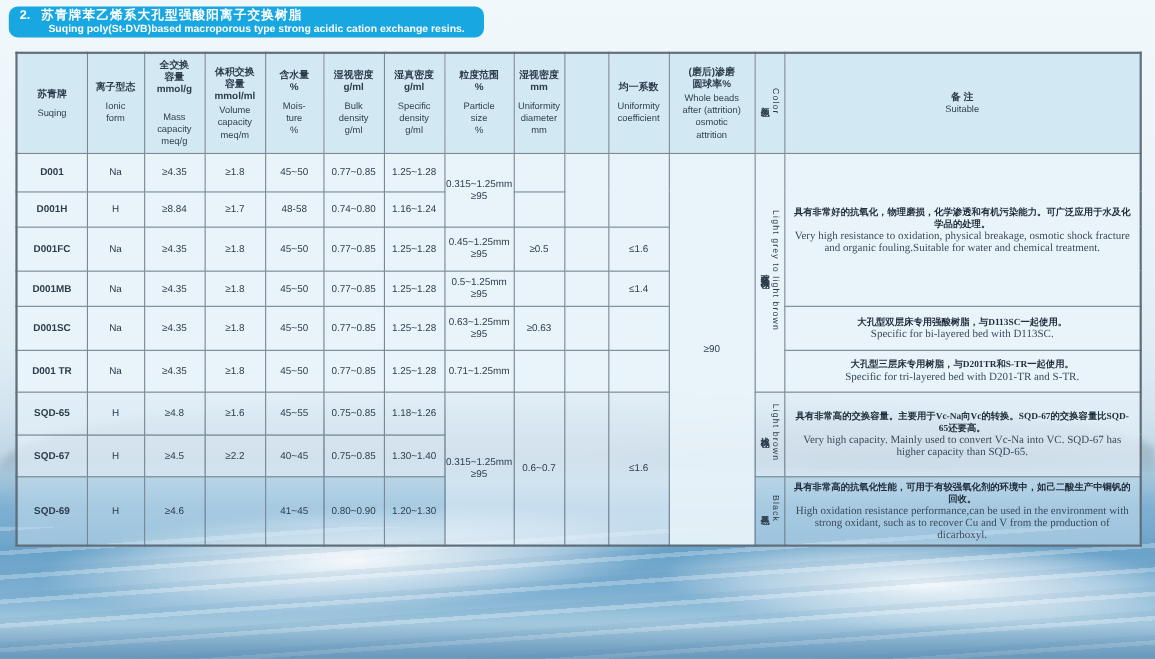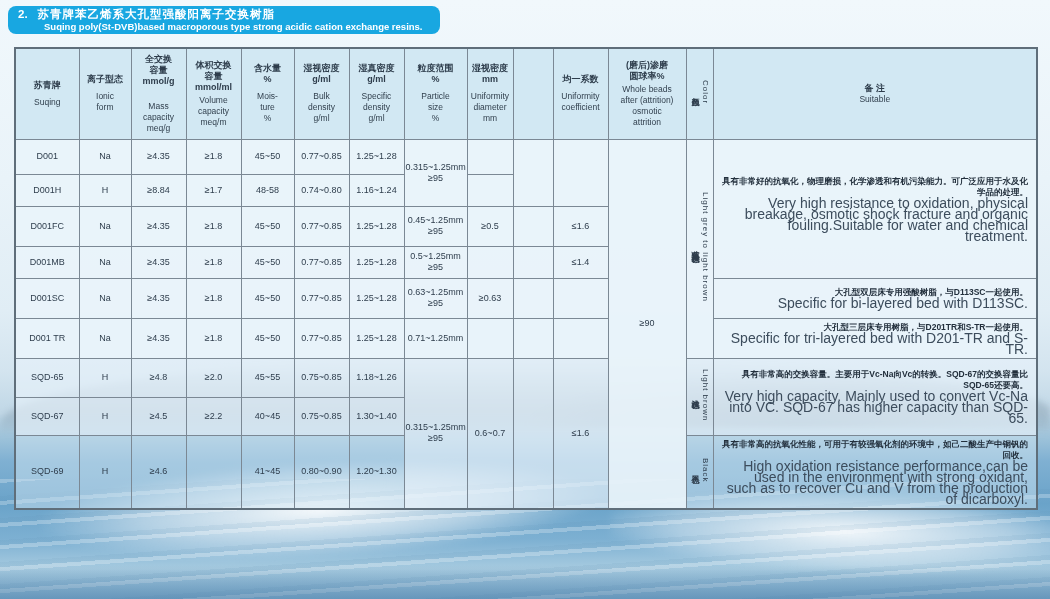--- a/index.html
+++ b/index.html
@@ -35,24 +35,24 @@
     table-layout:fixed; border:2px solid #5f6e7a; }
   .resin th, .resin td { border:1px solid #7b8894; text-align:center; vertical-align:middle;
     padding:1px; color:#2e3d4c; font-size:9px; line-height:11px; overflow:hidden; }
   .resin th { background:rgba(209,231,243,0.97); }
   .zh { font-weight:bold; white-space:pre-line; font-size:9px; }
   .en { white-space:pre-line; font-weight:normal; font-size:8.5px; margin-top:6px; color:#32414f; }
   .val { white-space:pre-line;margin-top:24px; }
   tr.g1 td { background:rgba(233,243,250,0.94); }
   tr.g2 td { background:rgba(230,241,249,0.70); }
   tr.g3 td { background:rgba(208,230,243,0.48); }
-  td.namecell { font-weight:normal; }
-  td.remark { text-align:right; padding:3px 8px; }
+  td.namecell { font-weight:bold; }
+  td.remark { text-align:center; padding:3px 8px;font-family:Liberation Serif, serif; }
   .remark-zh { font-weight:bold; font-size:8.5px; line-height:11px; color:#222f3c; }
-  .remark-en { font-size:14px; line-height:11px; color:#3c4c5c; }
+  .remark-en { font-size:10px; line-height:11px; color:#3c4c5c; }
   .vtext { writing-mode:vertical-lr; text-orientation:mixed; display:inline-block;
     font-size:8px; line-height:10px; letter-spacing:1px; color:#2e3d4c; }
   .vtext .vzh { display:block; font-weight:bold; }
   .vtext .ven { display:block; font-weight:normal; }
 </style>
 </head>
 <body>
 
 <div class="page">
   <div class="mountains"></div>
@@ -266,21 +266,21 @@
       <td class="remark">
         <div class="remark-zh">大孔型三层床专用树脂，与D201TR和S-TR一起使用。</div>
         <div class="remark-en">Specific for tri-layered bed with D201-TR and S-TR.</div>
       </td>
     </tr>
 
     <tr class="g2" style="height:39px">
       <td class="namecell">SQD-65</td>
       <td>H</td>
       <td>≥4.8</td>
-      <td>≥2.0</td>
+      <td>≥1.6</td>
       <td>45~55</td>
       <td>0.75~0.85</td>
       <td>1.18~1.26</td>
       <td rowspan="3" class="val">0.315~1.25mm
 ≥95</td>
       <td rowspan="3">0.6~0.7</td>
       <td rowspan="3"></td>
       <td rowspan="3">≤1.6</td>
       <td rowspan="2"><span class="vtext"><span class="vzh">浅棕色</span><span class="ven">Light brown</span></span></td>
       <td rowspan="2" class="remark">

